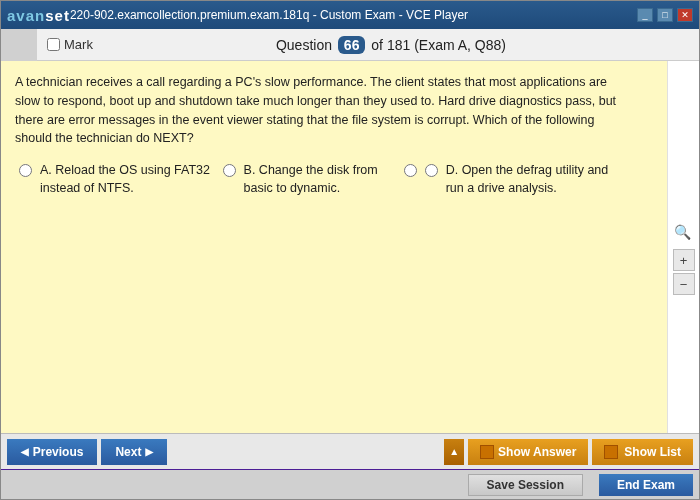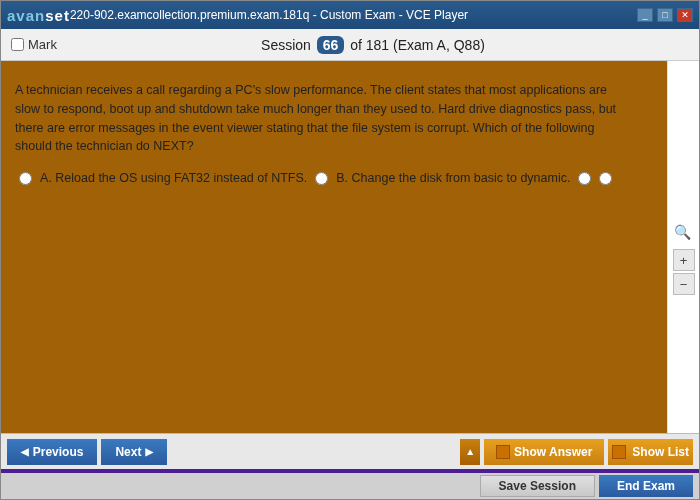--- a/index.html
+++ b/index.html
@@ -68,20 +68,21 @@
 
     
     .toolbar {
       background: #f0f0f0;
       border-bottom: 1px solid #ccc;
       height: 32px;
       display: flex;
       align-items: center;
       padding: 0 10px;
       flex-shrink: 0;
+      margin-left: 36px;
     }
     .mark-checkbox {
       display: flex;
       align-items: center;
       gap: 4px;
       cursor: pointer;
     }
     .mark-checkbox input { cursor: pointer; }
     .mark-label { font-size: 13px; color: #333; }
 
@@ -226,38 +227,38 @@
       gap: 4px;
     }
     .show-list-btn {
       height: 26px;
       background: linear-gradient(to bottom, #e8a020, #c88010);
       color: white;
       border: none;
       cursor: pointer;
       font-size: 12px;
       font-weight: bold;
-      padding: 0 4px;
+      padding: 0 12px;
       display: flex;
       align-items: center;
       gap: 6px;
     }
 
     .btn-icon-sq {
       width: 14px;
       height: 14px;
       background: #c87000;
       border: 1px solid #a05000;
       flex-shrink: 0;
     }
 
     
     .footer-bar {
       background: #d0d0d0;
-      border-top: 4px solid #4c1d95;
+      border-top: 1px solid #4c1d95;
       height: 30px;
       display: flex;
       align-items: center;
       justify-content: flex-end;
       padding: 0 6px;
       gap: 4px;
       flex-shrink: 0;
     }
     .footer-btn {
       height: 22px;
@@ -268,32 +269,33 @@
       font-weight: bold;
     }
     .footer-btn.save {
       background: linear-gradient(to bottom, #e0e0e0, #c8c8c8);
       color: #333;
       border: 1px solid #aaa;
     }
     .footer-btn.end {
       background: linear-gradient(to bottom, #3a7abf, #2a5a9f);
       color: white;
+      margin-left: 12px;
     }
 
     .content-wrapper {
       flex: 1;
       position: relative;
       overflow: hidden;
       display: flex;
     }
     .content-inner {
       flex: 1;
-      background: #a16207;
-      padding: 20px 40px 6px 14px;
+      background: #fef9c3;
+      padding: 12px 40px 6px 14px;
       overflow-y: auto;
     }
     .right-tools {
       width: 32px;
       background: white;
       display: flex;
       flex-direction: column;
       align-items: center;
       padding-top: 160px;
       gap: 2px;
@@ -318,21 +320,21 @@
       <div class="win-btn close">✕</div>
     </div>
   </div>
 
   <div class="toolbar">
     <label class="mark-checkbox">
       <input type="checkbox" style="">
       <span class="mark-label">Mark</span>
     </label>
     <div class="question-info">
-      <span>Session</span>
+      <span>Question</span>
       <span class="q-number">66</span>
       <span>of 181 (Exam A, Q88)</span>
     </div>
   </div>
 
   <div class="content-wrapper">
     <div class="content-inner">
 
       <div class="question-text">A technician receives a call regarding a PC's slow performance. The client states that most applications are slow to respond, boot up and shutdown take much longer than they used to. Hard drive diagnostics pass, but there are error messages in the event viewer stating that the file system is corrupt. Which of the following should the technician do NEXT?</div>
 
@@ -351,20 +353,23 @@
             <span class="opt-key">B. </span><span>Change the disk from basic to dynamic.</span>
           </span>
         </label>
 
         <label class="option-item">
           <input type="radio" name="answer" style="">
         </label>
 
         <label class="option-item">
           <input type="radio" name="answer" style="">
+          <span class="option-label">
+            <span class="opt-key">D. </span><span>Open the defrag utility and run a drive analysis.</span>
+          </span>
         </label>
 
       </div>
     </div>
 
     <div class="right-tools">
       <div class="side-tool-search">🔍</div>
       <div class="side-tool-btn">+</div>
       <div class="side-tool-btn">−</div>
     </div>

